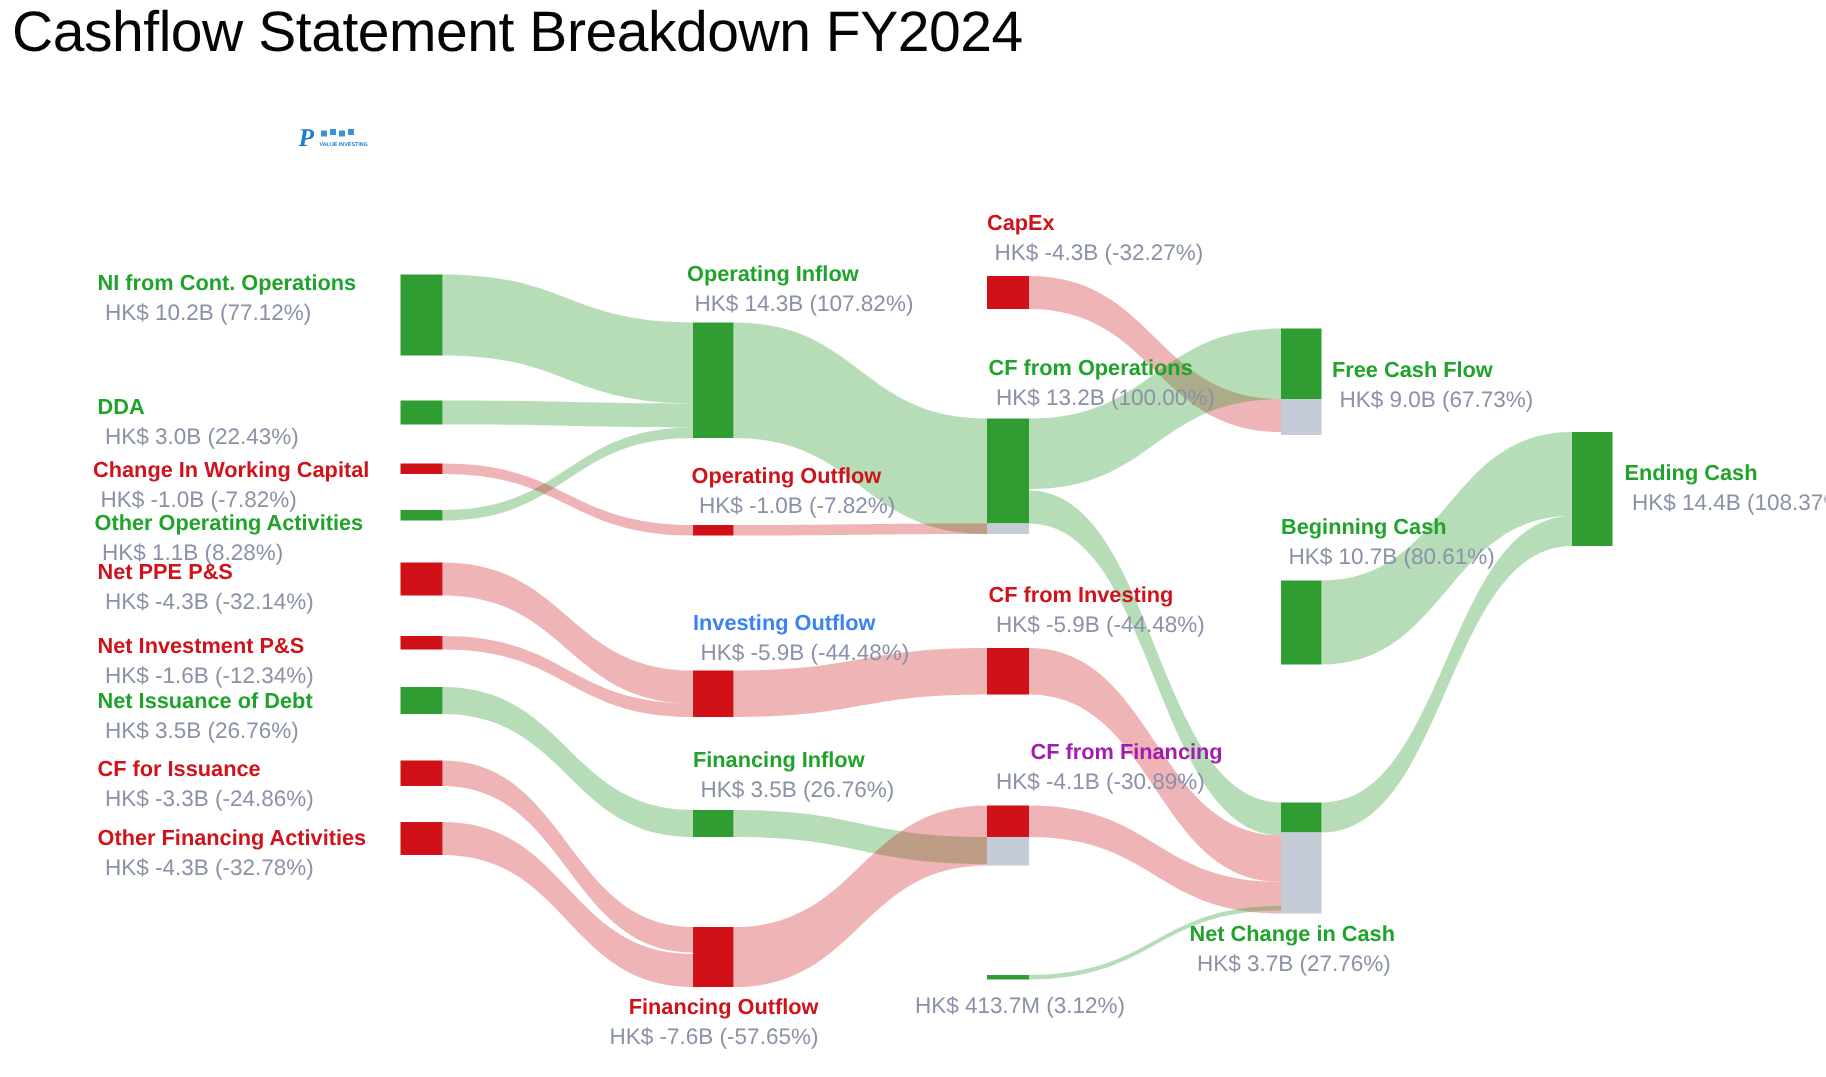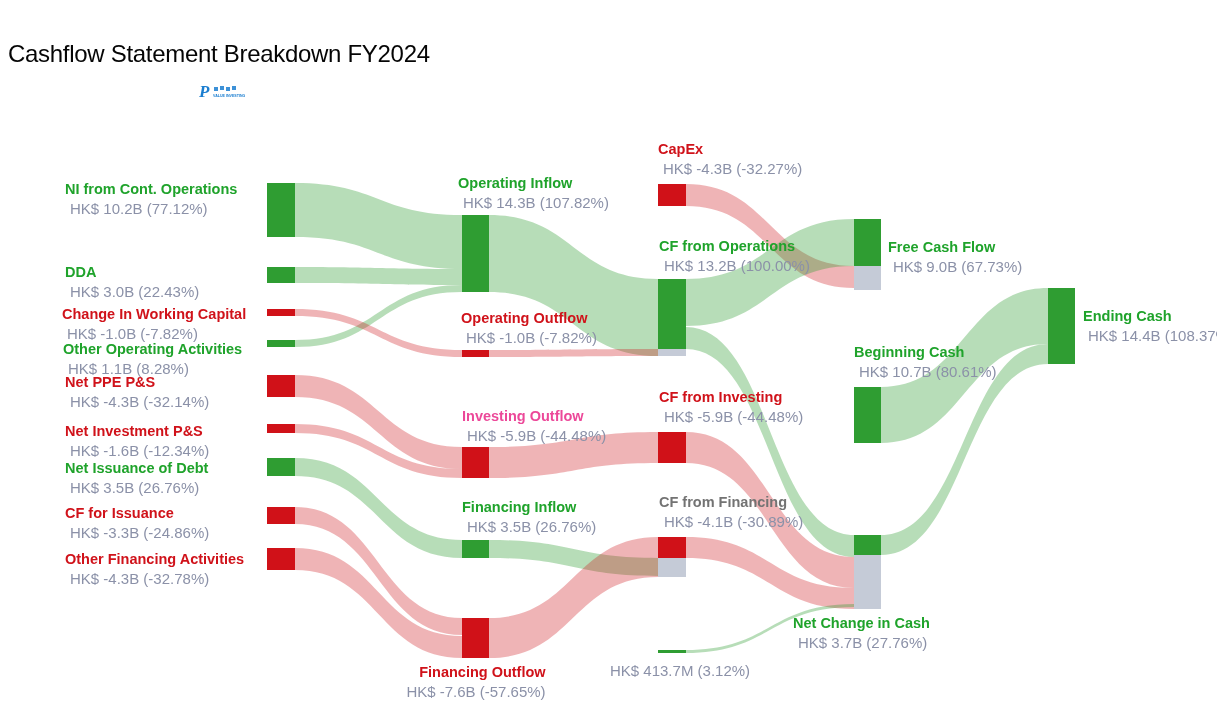--- a/index.html
+++ b/index.html
@@ -1,22 +1,22 @@
 <!DOCTYPE html>
 <html><head>
 <meta charset="utf-8">
 <style>
   html,body{margin:0;padding:0;}
   body{
     width:1217px;height:718px;position:relative;overflow:hidden;
     background:#ffffff;font-family:"Liberation Sans",sans-serif;
   }
   .page-title{
-    position:absolute;left:8px;top:1px;font-size:24px;font-weight:500;
-    color:#050505;letter-spacing:-0.3px;white-space:nowrap;margin-top:39px;
+    position:absolute;left:8px;top:1px;font-size:38px;font-weight:500;
+    color:#050505;letter-spacing:-0.3px;white-space:nowrap;
   }
   .company{position:absolute;left:199px;top:80px;display:flex;align-items:center;gap:9px;}
   .company-name{font-size:20px;font-weight:700;color:#3d4e6b;white-space:nowrap;}
   #sankey{position:absolute;left:0;top:0;}
   .node-label{position:absolute;}
   .node-label.center{transform:translateX(-50%);text-align:right;}
   .label-name{font-size:14.5px;font-weight:700;line-height:16px;white-space:pre-line;}
   .label-value{font-size:15px;line-height:15px;color:#8b91a8;margin-top:4px;padding-left:5px;white-space:nowrap;}
   .center .label-value{padding-left:0;}
   .logo{flex:0 0 auto;}
@@ -130,21 +130,21 @@
     </div>
     <div class="node-label" style="left: 458px; top: 175px;">
       <div class="label-name" style="color: rgb(31, 163, 43);">Operating Inflow</div>
       <div class="label-value">HK$ 14.3B (107.82%)</div>
     </div>
     <div class="node-label" style="left: 461px; top: 310px;">
       <div class="label-name" style="color: rgb(208, 18, 26);">Operating Outflow</div>
       <div class="label-value">HK$ -1.0B (-7.82%)</div>
     </div>
     <div class="node-label" style="left: 462px; top: 408px;">
-      <div class="label-name" style="color: #ec4899;">Investing Outflow</div>
+      <div class="label-name" style="color: #3b82f6;">Investing Outflow</div>
       <div class="label-value">HK$ -5.9B (-44.48%)</div>
     </div>
     <div class="node-label" style="left: 462px; top: 499px;">
       <div class="label-name" style="color: rgb(31, 163, 43);">Financing Inflow</div>
       <div class="label-value">HK$ 3.5B (26.76%)</div>
     </div>
     <div class="node-label center" style="left: 476px; top: 664px;">
       <div class="label-name" style="color: rgb(208, 18, 26);">Financing Outflow</div>
       <div class="label-value">HK$ -7.6B (-57.65%)</div>
     </div>
@@ -154,21 +154,21 @@
     </div>
     <div class="node-label" style="left: 659px; top: 238px;">
       <div class="label-name" style="color: rgb(31, 163, 43);">CF from Operations</div>
       <div class="label-value">HK$ 13.2B (100.00%)</div>
     </div>
     <div class="node-label" style="left: 659px; top: 389px;">
       <div class="label-name" style="color: rgb(208, 18, 26);">CF from Investing</div>
       <div class="label-value">HK$ -5.9B (-44.48%)</div>
     </div>
     <div class="node-label" style="left: 659px; top: 494px;">
-      <div class="label-name" style="color: #737373;">CF from Financing</div>
+      <div class="label-name" style="color: #a21caf; margin-left: 28px;">CF from Financing</div>
       <div class="label-value">HK$ -4.1B (-30.89%)</div>
     </div>
     <div class="node-label" style="left: 605px; top: 659px;">
       <div class="label-value">HK$ 413.7M (3.12%)</div>
     </div>
     <div class="node-label" style="left: 888px; top: 239px;">
       <div class="label-name" style="color: rgb(31, 163, 43);">Free Cash Flow</div>
       <div class="label-value">HK$ 9.0B (67.73%)</div>
     </div>
     <div class="node-label" style="left: 810px; top: 344px; margin-left: 44px;">

